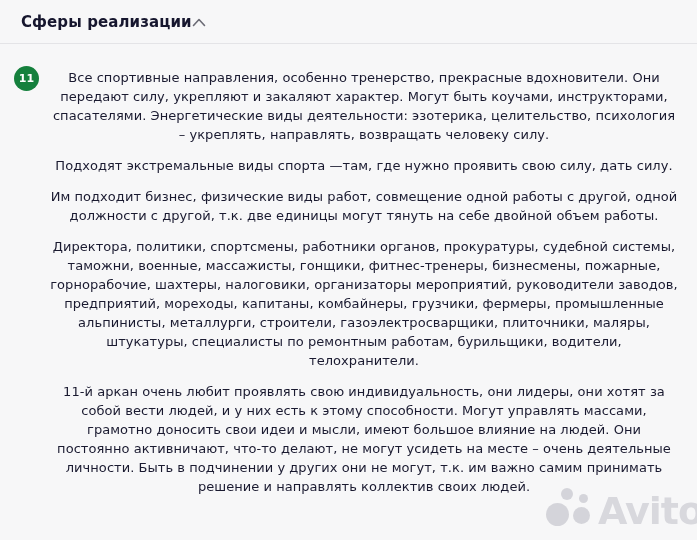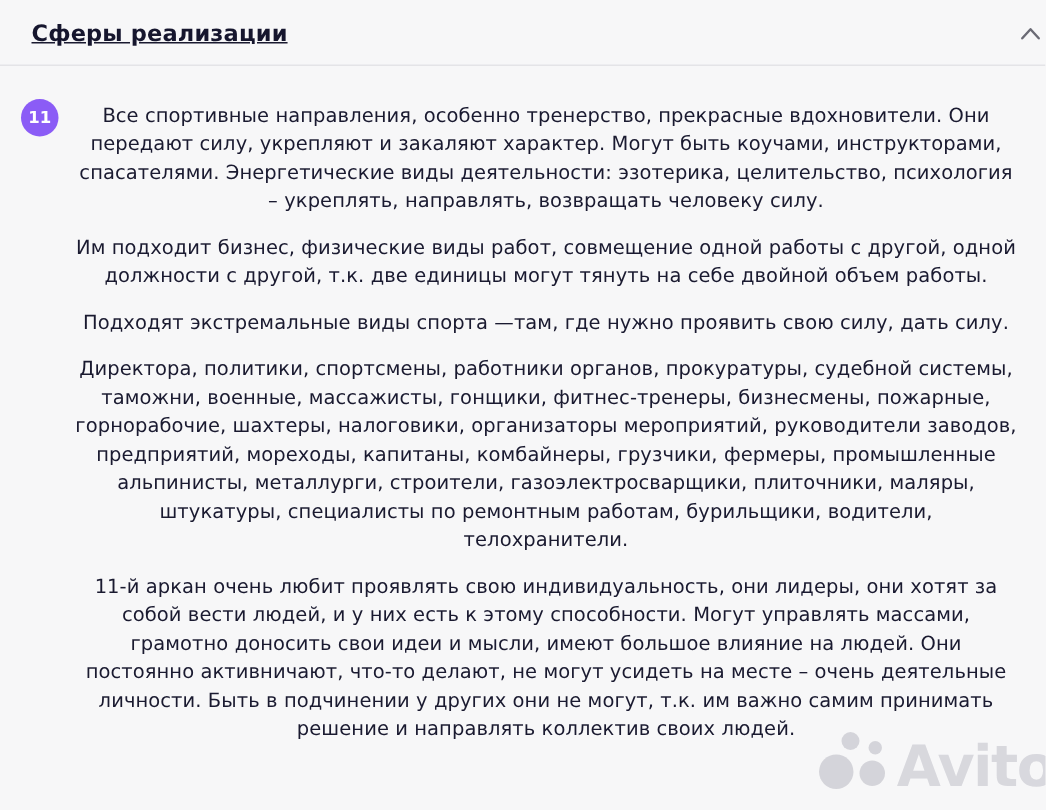--- a/index.html
+++ b/index.html
@@ -6,25 +6,23 @@
   html, body { width: 697px; height: 540px; overflow: hidden; }
   body {
     font-family: "DejaVu Sans", "Liberation Sans", sans-serif;
     background: #f7f7f8;
     color: #1a1a30;
     position: relative;
   }
   .accordion-header {
     display: flex;
     align-items: center;
-    justify-content: space-between;
     padding: 13px 3px 12px 21px;
     cursor: pointer;
     border-bottom: 1px solid #e4e4e7;
-    text-decoration: underline;
   }
   .accordion-title {
     font-size: 15px;
     font-weight: 700;
     letter-spacing: 0.1px;
     color: #16162e;
   }
   .chevron {
     width: 14px;
     height: 9px;
@@ -35,21 +33,21 @@
     position: relative;
     padding: 24px 19px 0 50px;
   }
   .num-badge {
     position: absolute;
     left: 14px;
     top: 22px;
     width: 25px;
     height: 25px;
     border-radius: 50%;
-    background: #8b5cf6;
+    background: #15803d;
     color: #ffffff;
     font-size: 11px;
     font-weight: 700;
     display: flex;
     align-items: center;
     justify-content: center;
     line-height: 1;
   }
   .paragraphs p {
     font-size: 13px;
@@ -92,22 +90,22 @@
   <div class="accordion-title">Сферы реализации</div>
   <svg class="chevron" viewBox="0 0 14 9" fill="none">
     <polyline points="1.5,7.5 7,1.5 12.5,7.5" stroke="#6b6b75" stroke-width="1.6" stroke-linecap="round" stroke-linejoin="round"></polyline>
   </svg>
 </div>
 
 <div class="content">
   <div class="num-badge">11</div>
   <div class="paragraphs">
       <p>Все спортивные направления, особенно тренерство, прекрасные вдохновители. Они передают силу, укрепляют и закаляют характер. Могут быть коучами, инструкторами, спасателями. Энергетические виды деятельности: эзотерика, целительство, психология – укреплять, направлять, возвращать человеку силу.</p>
+      <p>Подходят экстремальные виды спорта —там, где нужно проявить свою силу, дать силу.</p>
       <p>Им подходит бизнес, физические виды работ, совмещение одной работы с другой, одной должности с другой, т.к. две единицы могут тянуть на себе двойной объем работы.</p>
-      <p>Подходят экстремальные виды спорта —там, где нужно проявить свою силу, дать силу.</p>
       <p>Директора, политики, спортсмены, работники органов, прокуратуры, судебной системы, таможни, военные, массажисты, гонщики, фитнес-тренеры, бизнесмены, пожарные, горнорабочие, шахтеры, налоговики, организаторы мероприятий, руководители заводов, предприятий, мореходы, капитаны, комбайнеры, грузчики, фермеры, промышленные альпинисты, металлурги, строители, газоэлектросварщики, плиточники, маляры, штукатуры, специалисты по ремонтным работам, бурильщики, водители, телохранители.</p>
       <p>11-й аркан очень любит проявлять свою индивидуальность, они лидеры, они хотят за собой вести людей, и у них есть к этому способности. Могут управлять массами, грамотно доносить свои идеи и мысли, имеют большое влияние на людей. Они постоянно активничают, что-то делают, не могут усидеть на месте – очень деятельные личности. Быть в подчинении у других они не могут, т.к. им важно самим принимать решение и направлять коллектив своих людей.</p>
     </div>
 </div>
 
 <div class="watermark">
   <div class="wm-logo">
     <span class="wm-c1"></span>
       <span class="wm-c2"></span>
       <span class="wm-c3"></span>

